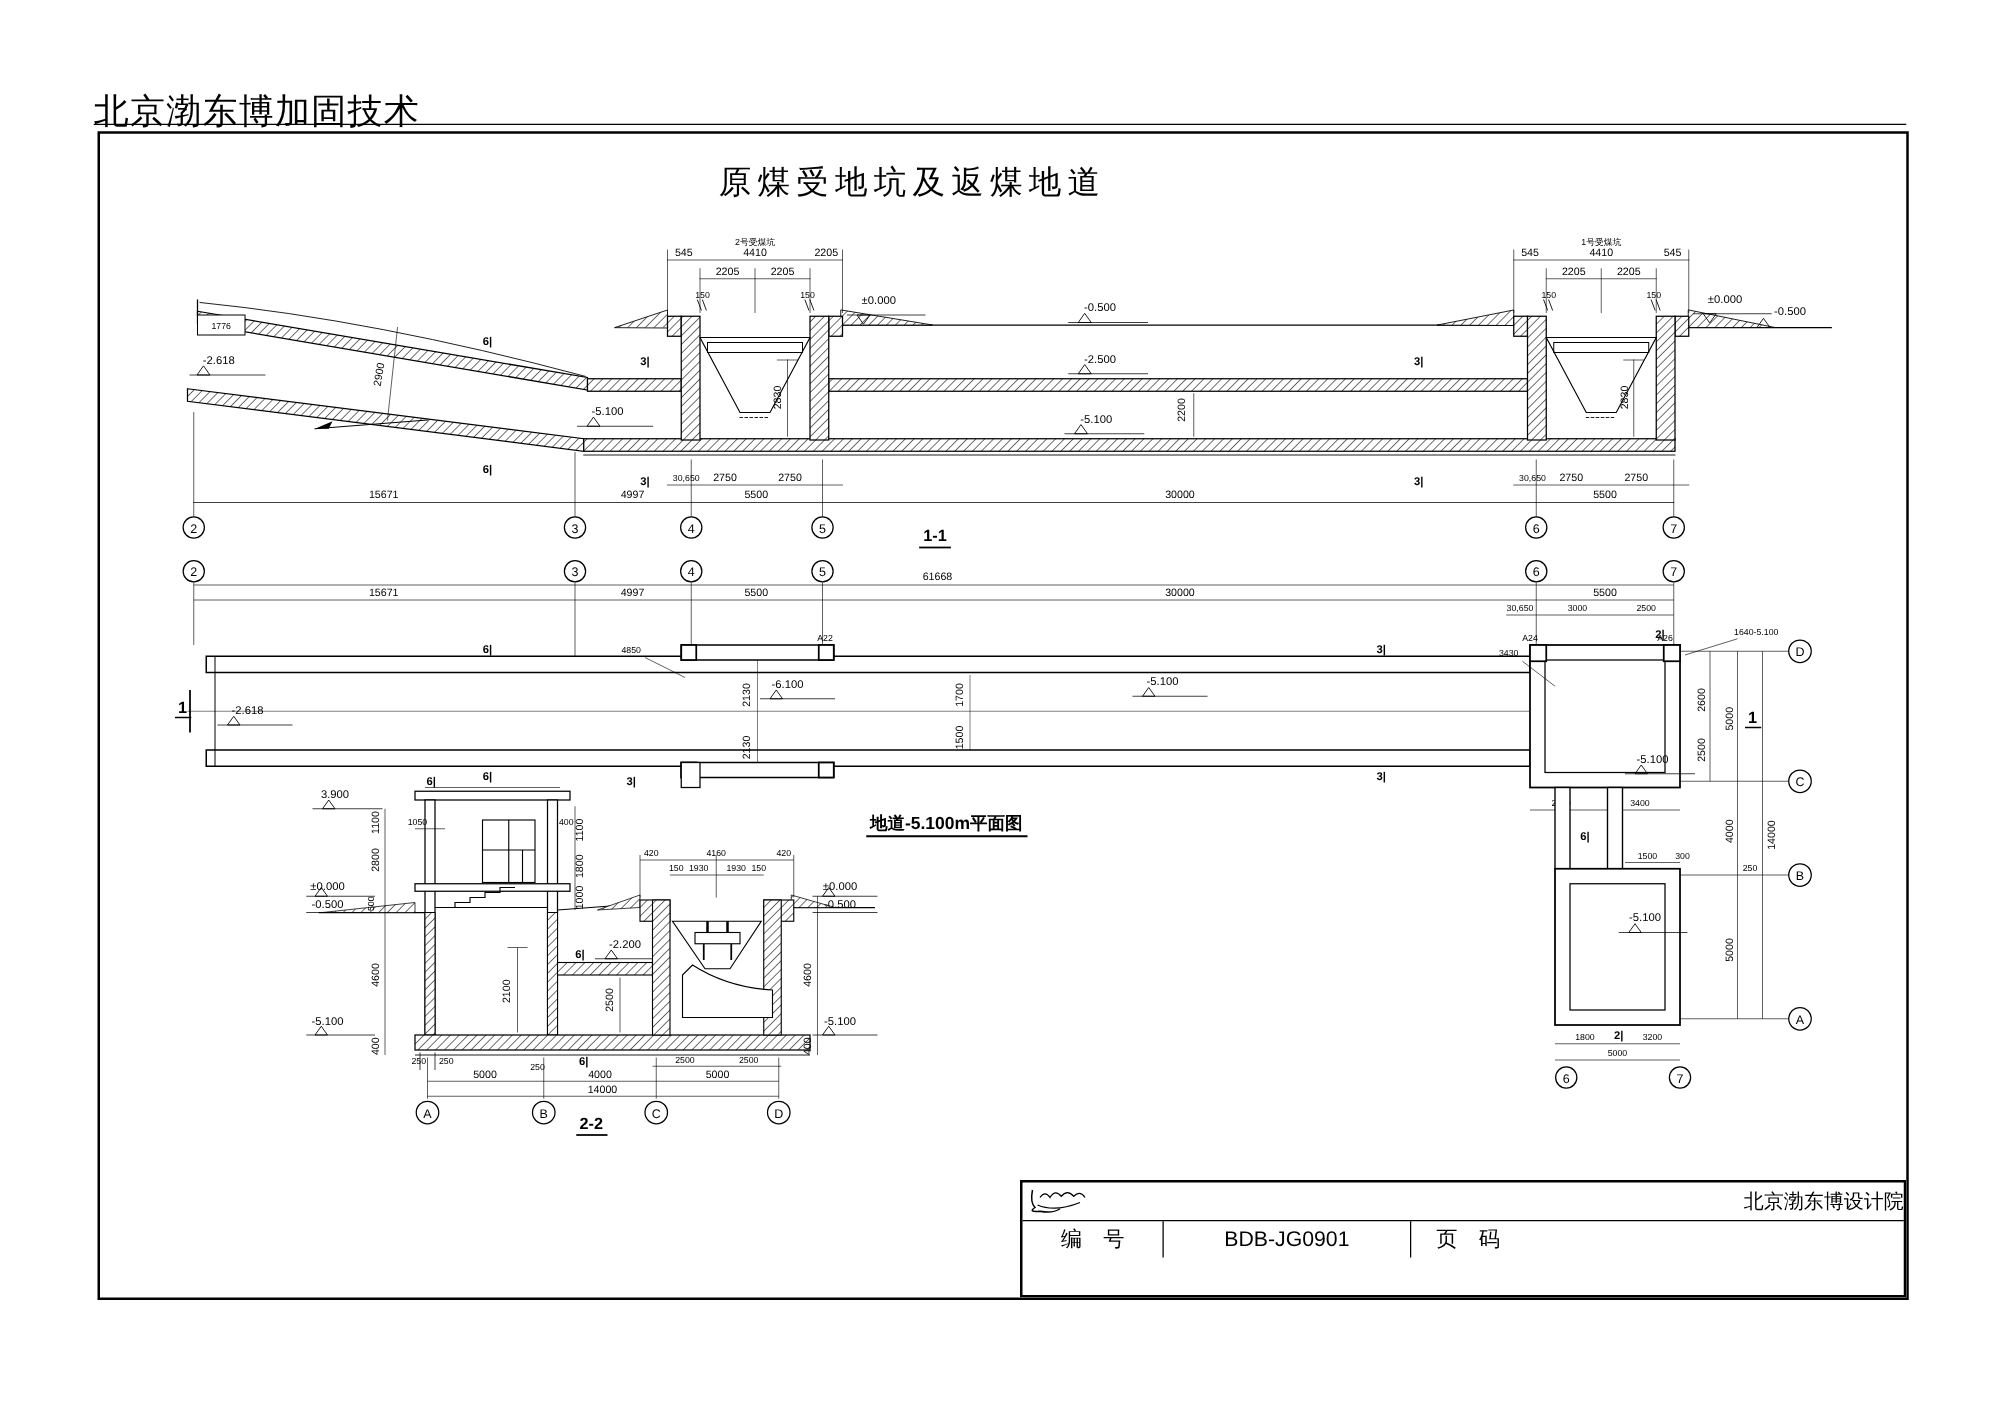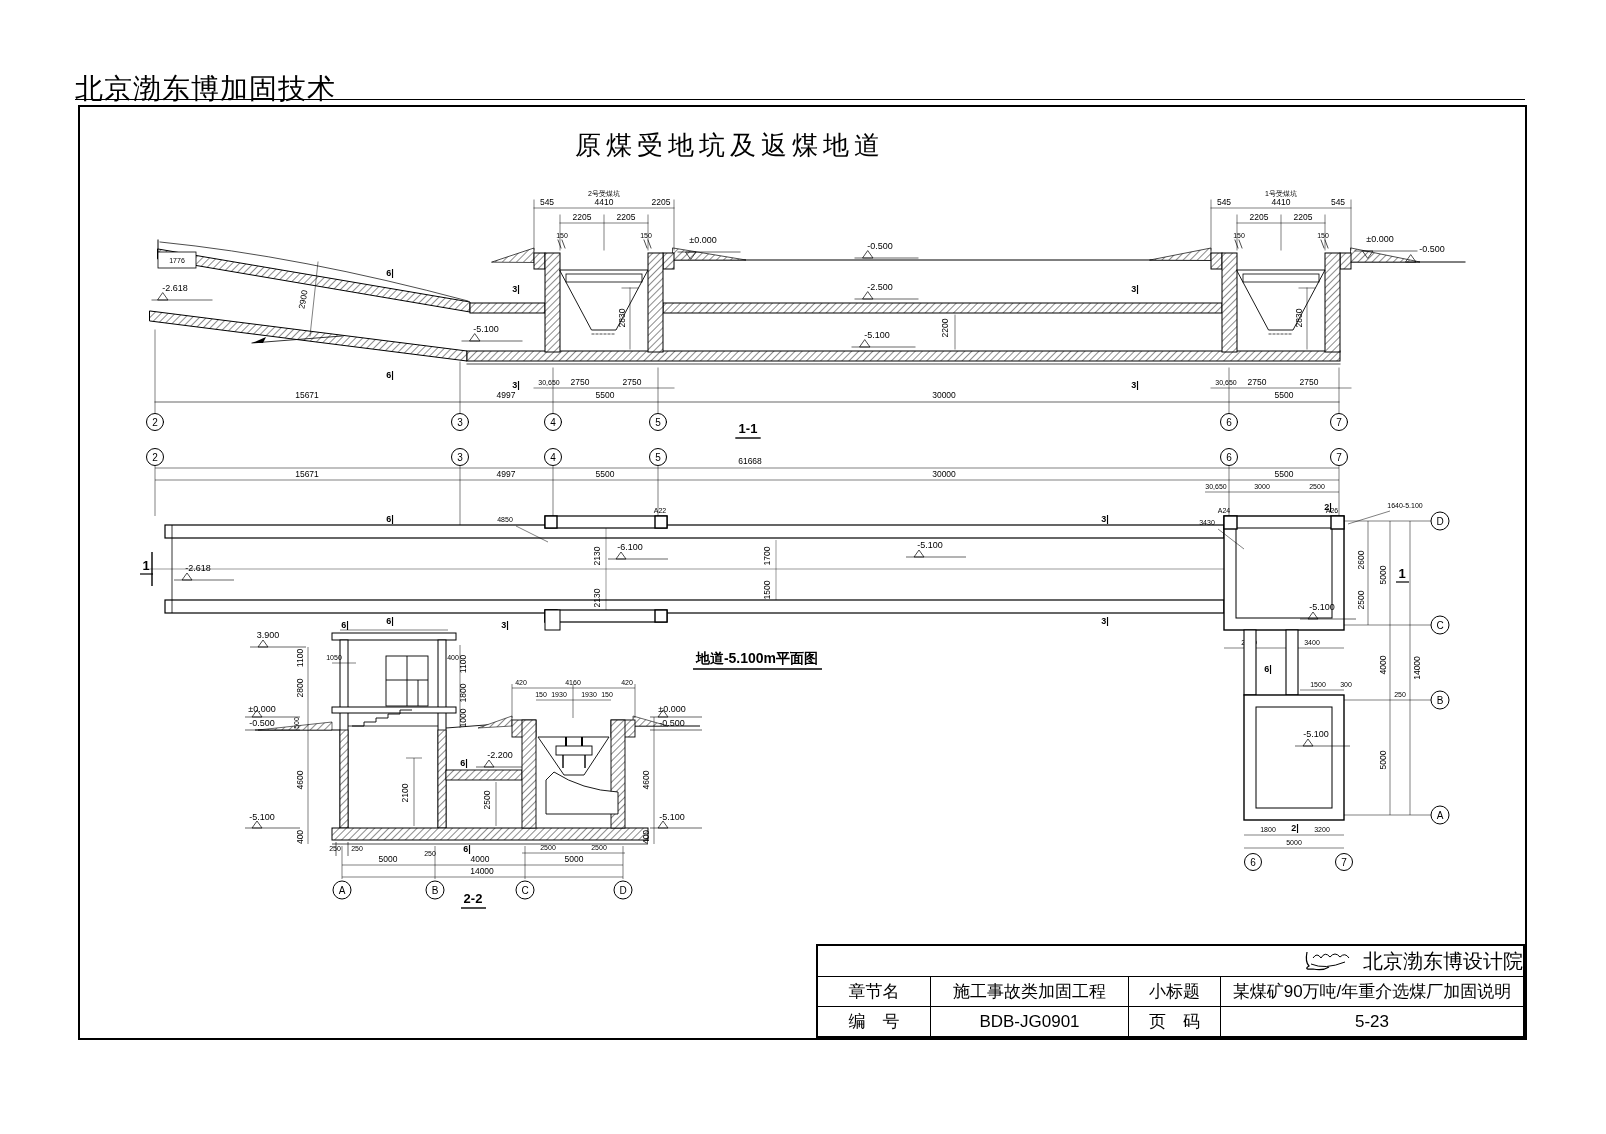--- a/index.html
+++ b/index.html
@@ -15,21 +15,21 @@
   .t{font-size:7px;text-anchor:middle;}
   .mk{font-size:9px;font-weight:bold;text-anchor:middle;}
   .bt{font-size:10px;text-anchor:middle;}
   .cap{font-size:13px;font-weight:bold;text-anchor:middle;}
   .lv{font-size:9px;text-anchor:middle;}
   
   #tb{left:816px;top:944px;width:709px;height:94px;border:2.5px solid #000;box-sizing:border-box;background:#fff;}
   #tb .row{display:flex;box-sizing:border-box;}
   #tb .cell{box-sizing:border-box;border-left:1.5px solid #000;display:flex;align-items:center;justify-content:center;font-size:17px;}
   #tb .cell:first-child{border-left:none;}
-  #tb .r1{height:30px;align-items:center;justify-content:flex-end;display:flex;border-bottom:1.5px solid #000;font-size:20px;}
+  #tb .r1{height:30px;align-items:center;justify-content:space-between;display:flex;border-bottom:1.5px solid #000;font-size:16px;}
   #tb .r2{height:30px;border-bottom:1.5px solid #000;}
   #tb .r3{height:29px;}
   #tb .c1{width:112px;}
   #tb .c2{width:198px;}
   #tb .c3{width:92px;}
   #tb .c4{flex:1;}
   #logo{margin-right:6px;}
 </style>
 </head>
 <body>
@@ -504,25 +504,18 @@
 
 <div class="abs" id="tb">
   <div class="r1">
     <svg id="logo" width="58" height="26" viewBox="0 0 58 26">
       <path d="M8,4 Q6,14 10,18 Q4,22 14,21 Q24,23 30,19" fill="none" stroke="#000" stroke-width="1.2"></path>
       <path d="M14,10 q4,-6 8,0 q4,-7 9,-1 q5,-6 10,0 q5,-5 9,1" fill="none" stroke="#000" stroke-width="1"></path>
       <path d="M12,16 q14,6 34,-2" fill="none" stroke="#000" stroke-width="1"></path>
     </svg>
     <span>北京渤东博设计院</span>
   </div>
-  <div class="row r2">
-    <div class="cell c1">章节名</div>
-    <div class="cell c2">施工事故类加固工程</div>
-    <div class="cell c3">小标题</div>
-    <div class="cell c4">某煤矿90万吨/年重介选煤厂加固说明</div>
-  </div>
   <div class="row r3">
     <div class="cell c1">编　号</div>
     <div class="cell c2">BDB-JG0901</div>
     <div class="cell c3">页　码</div>
-    <div class="cell c4">5-23</div>
   </div>
 </div>
 
 </body></html>

